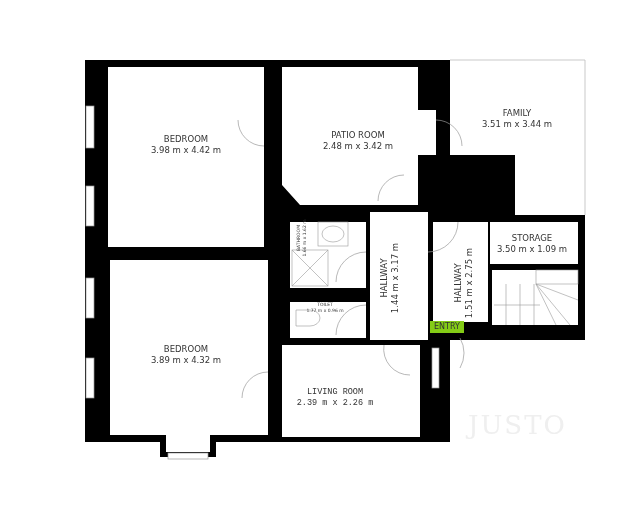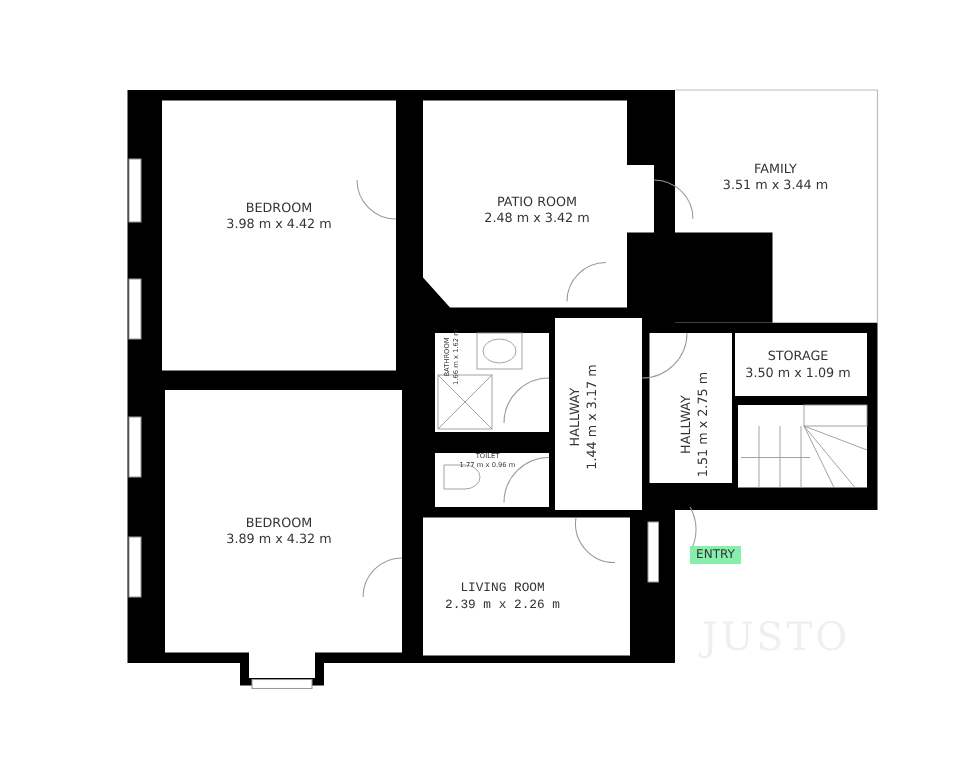--- a/index.html
+++ b/index.html
@@ -2,21 +2,21 @@
 <html><head>
 <meta charset="utf-8">
 <style>
   html, body { margin:0; padding:0; background:#ffffff; }
   body { width:640px; height:507px; position:relative; overflow:hidden; font-family:"DejaVu Sans", sans-serif; }
   #plan { position:absolute; left:0; top:0; }
   .lbl { position:absolute; text-align:center; color:#333; font-size:8.5px; line-height:11px; white-space:nowrap; transform:translate(-50%,-50%); }
   .lbl.small { font-size:4.5px; line-height:6px; }
   .lbl.vert { transform:translate(-50%,-50%) rotate(-90deg); }
   .watermark { position:absolute; left:468px; top:410px; font-family:"DejaVu Serif", serif; font-size:26px; letter-spacing:2px; color:#efefef; }
-  .entry-lbl { position:absolute; left:460px; top:321px; width:34px; height:12px; font-size:8px; line-height:12px; text-align:center; color:#333; background:#86efac;margin-top:43px; }
+  .entry-lbl { position:absolute; left:430px; top:321px; width:34px; height:12px; font-size:8px; line-height:12px; text-align:center; color:#333; background:#84cc16; }
 </style>
 </head>
 <body>
 
 <svg id="plan" width="640" height="507" viewBox="0 0 640 507" xmlns="http://www.w3.org/2000/svg">
 
   <g fill="#000">
 
     <rect x="85" y="60" width="365" height="382"></rect>
 

